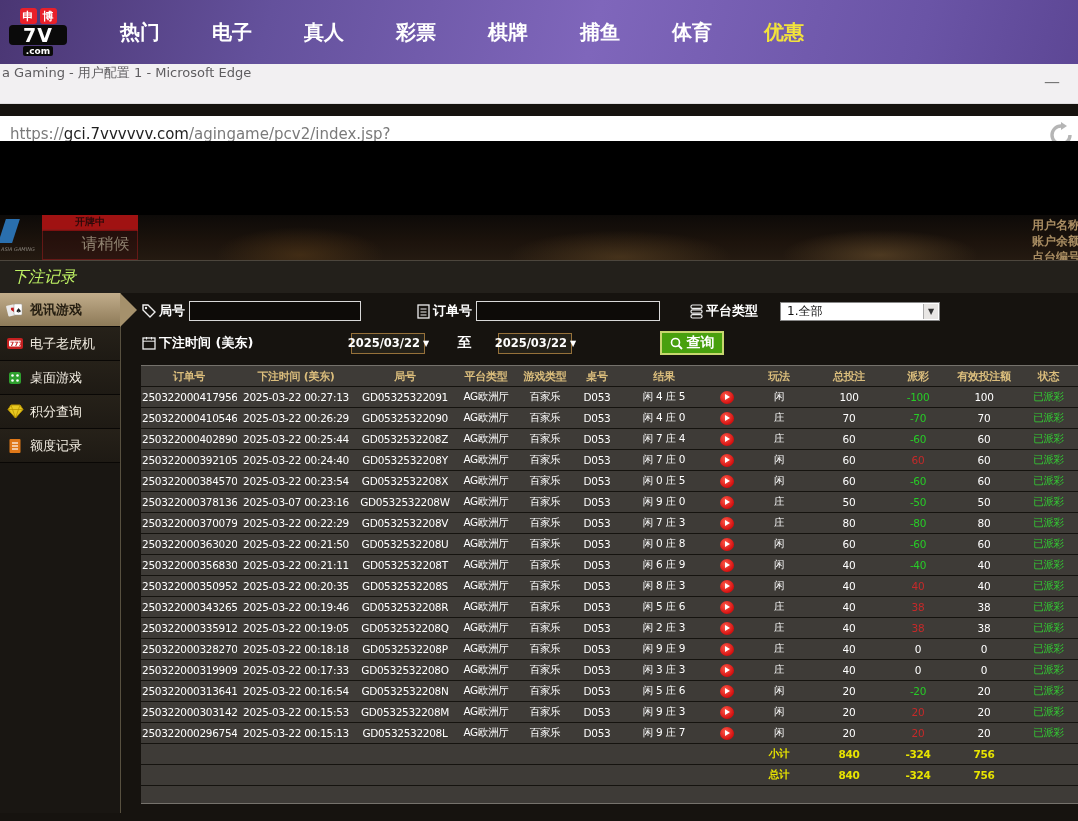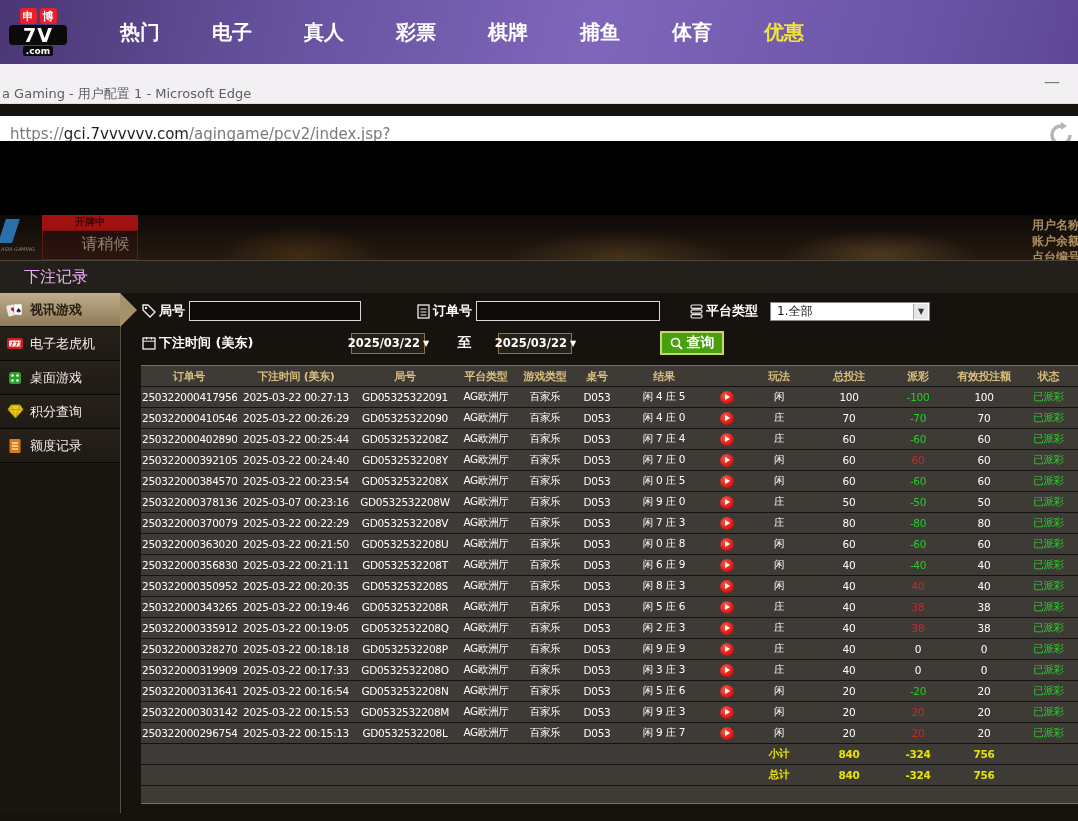--- a/index.html
+++ b/index.html
@@ -17,21 +17,21 @@
   .logo-main { margin-top:1px; background:#0a0a0a; border-radius:4px; color:#fff; font-weight:bold;
     font-size:19px; line-height:20px; padding:0 14px; letter-spacing:1px; }
   .logo-com { background:#0a0a0a; border-radius:2px; color:#fff; font-size:9px; font-weight:bold;
     line-height:10px; padding:0 3px; margin-top:1px; }
   .nav-items { display:flex; margin-left:28px; }
   .nav-item { color:#fff; font-size:20px; font-weight:bold; padding:0 26px; cursor:pointer; }
   .nav-item.hl { color:#f2e23c; }
 
   
   .titlebar { position:absolute; left:0; top:64px; width:1078px; height:40px; background:#f2f0f2;
-    border-bottom:1px solid #e0dee0; display:flex; align-items:flex-end; }
+    border-bottom:1px solid #e0dee0; display:flex; align-items:flex-start; }
   .titlebar-text { color:#5f5d60; font-size:13px; margin-left:2px; white-space:nowrap; }
   .win-min { position:absolute; right:12px; top:8px; color:#777; font-size:16px; width:28px;
     text-align:center; cursor:pointer; }
   .urlbar { position:absolute; left:0; top:116px; width:1078px; height:37px; background:#ffffff;
     border-bottom:2px solid #2a2a2a; display:flex; align-items:center; }
   .url-text { font-size:15px; margin-left:10px; white-space:nowrap; color:#7a7a7a; }
   .url-host { color:#1f1f1f; }
   .refresh { position:absolute; right:4px; top:6px; width:26px; height:26px; cursor:pointer; }
 
   
@@ -49,21 +49,21 @@
     color:#2c0a0a; font-size:10px; font-weight:bold; text-align:center; line-height:14px; }
   .wait-box { position:absolute; left:42px; top:14px; width:96px; height:31px; background:rgba(60,14,14,.35);
     border:1px solid rgba(160,30,30,.5); color:#8f8270; font-size:16px; font-weight:normal;
     display:flex; align-items:center; justify-content:center;padding-left:31px; }
   .acct { position:absolute; right:0; top:2px; text-align:left; color:#a98d62; font-size:12px;
     font-weight:bold; line-height:16px; width:46px; overflow:hidden; }
   .acct div { white-space:nowrap; }
 
   .pagetitle-bar { position:absolute; left:0; top:260px; width:1078px; height:33px; background:#23201b;
     border-top:1px solid #4c463d; display:flex; align-items:center; }
-  .pagetitle { color:#f0abfc; font-size:16px; margin-left:24px; }
+  .pagetitle { color:#bef264; font-size:16px; margin-left:12px;font-style:italic; }
 
   
   .content { position:absolute; left:0; top:293px; width:1078px; height:528px; background:#16130f; }
   .sidebar { position:absolute; left:0; top:0; width:121px; height:520px; border-right:1px solid #57503f;
     background:#191612; }
   .side-item { height:34px; background:linear-gradient(180deg,#262119 0%,#1e1a14 100%);
     border-bottom:1px solid #090705; display:flex; align-items:center; color:#f2ede2;
     font-size:13px; cursor:pointer; position:relative; }
   .side-item .sicon { width:18px; height:16px; margin:0 6px 0 6px; display:flex; align-items:center; justify-content:center; }
   .side-item.active { background:linear-gradient(180deg,#c2ad8b 0%,#8d7a58 100%); color:#241d10; font-weight:bold; }
@@ -235,21 +235,21 @@
       </span>
       <input class="tinput" style="width: 184px; margin-left: 4px;">
       <span class="flabel" style="margin-left:30px;">
         <svg width="13" height="15" viewBox="0 0 13 15">
             <rect x="1" y="1" width="11" height="3.4" rx="1.5" fill="none" stroke="#eee" stroke-width="1.2"></rect>
             <rect x="1" y="5.8" width="11" height="3.4" rx="1.5" fill="none" stroke="#eee" stroke-width="1.2"></rect>
             <rect x="1" y="10.6" width="11" height="3.4" rx="1.5" fill="none" stroke="#eee" stroke-width="1.2"></rect>
           </svg>
         <span>平台类型</span>
       </span>
-      <div class="selectbox" style="margin-left:12px;">
+      <div class="selectbox" style="margin-left:22px;">
         <span>1.全部</span>
         <span class="arrow">▼</span>
       </div>
     </div>
     <div class="frow" style="left:2px; top:38px;">
       <span class="flabel">
         <svg width="14" height="14" viewBox="0 0 14 14">
             <rect x="1" y="2" width="12" height="11" fill="none" stroke="#eee" stroke-width="1.3"></rect>
             <line x1="1" y1="5.2" x2="13" y2="5.2" stroke="#eee"></line>
             <line x1="4.5" y1="1" x2="4.5" y2="3.5" stroke="#eee"></line>

